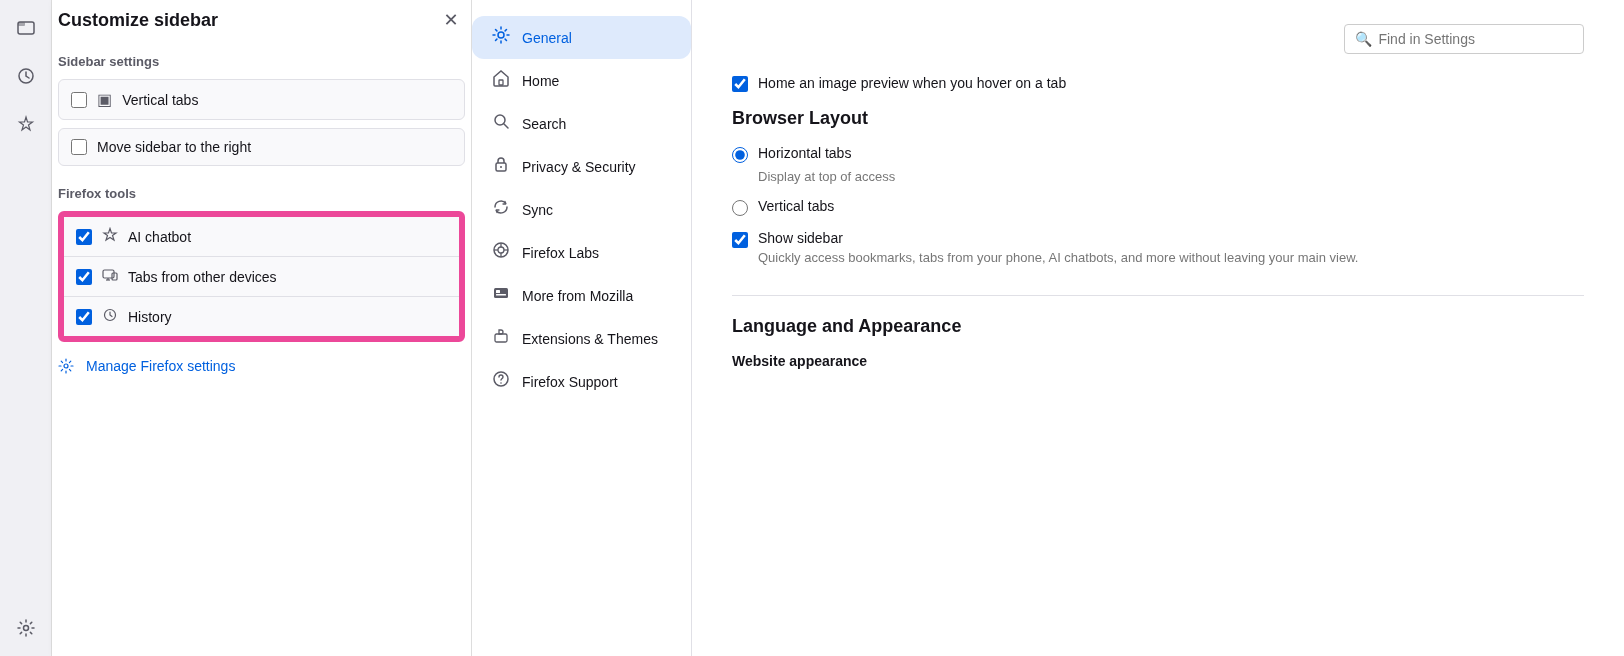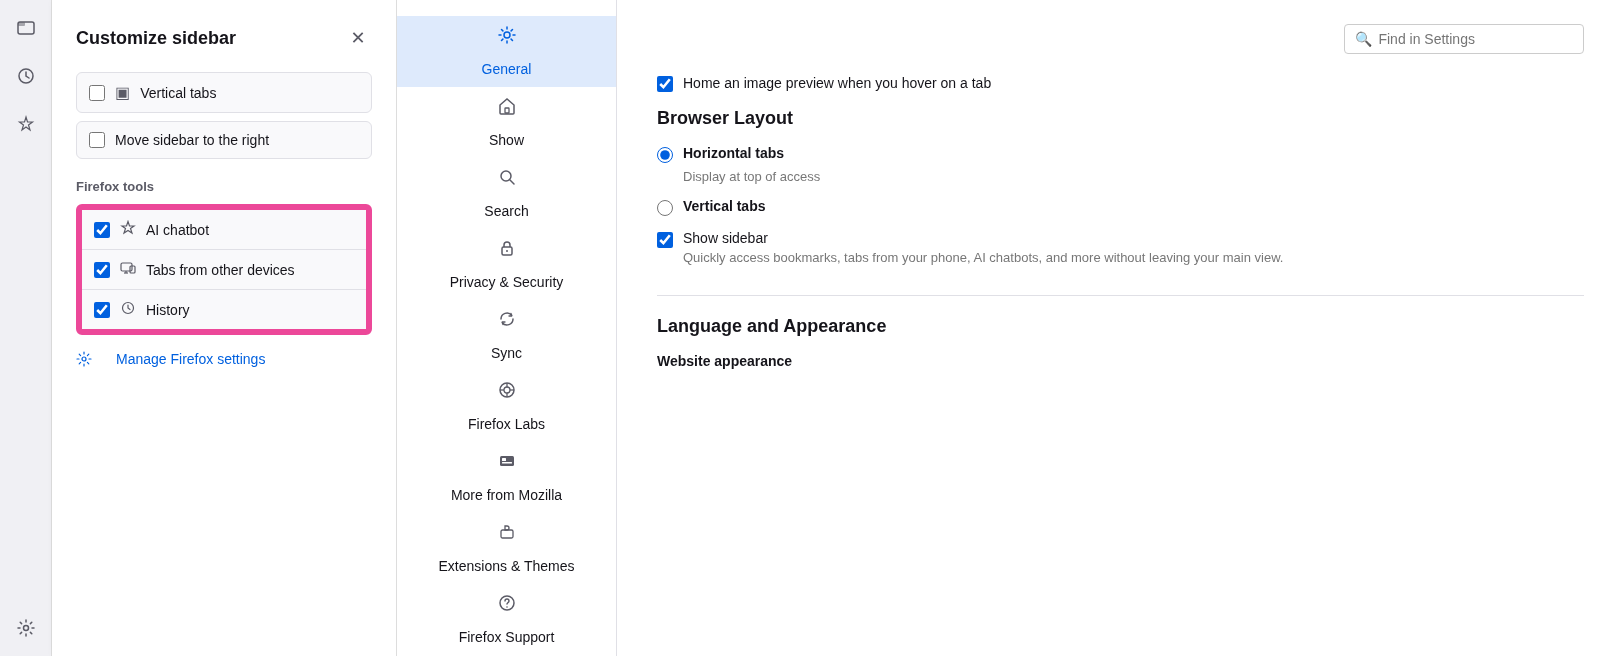--- a/index.html
+++ b/index.html
@@ -36,24 +36,24 @@
       cursor: pointer;
       color: #5b5b66;
       font-size: 18px;
     }
     .icon-sidebar-icon.bottom {
       margin-top: auto;
     }
 
     
     .customize-panel {
-      width: 345px;
+      width: 420px;
       background: #fff;
       border-right: 1px solid #ddd;
-      padding: 24px;
+      padding: 6px;
       flex-shrink: 0;
       overflow-y: auto;
       box-shadow: 2px 0 8px rgba(0,0,0,0.06);
     }
     .panel-header {
       display: flex;
       justify-content: space-between;
       align-items: center;
       margin-bottom: 20px;
     }
@@ -137,21 +137,21 @@
     }
     .tools-row .row-icon {
       font-size: 15px;
       color: #5b5b66;
     }
     .tools-row .row-label { font-size: 14px; }
 
     .manage-link {
       display: flex;
       align-items: center;
-      gap: 24px;
+      gap: 12px;
       color: #0060df;
       font-size: 14px;
       cursor: pointer;
       text-decoration: none;
       margin-top: 4px;
     }
 
     
     .settings-main {
       flex: 1;
@@ -169,22 +169,21 @@
       overflow-y: auto;
     }
     .nav-item {
       display: flex;
       align-items: center;
       gap: 12px;
       padding: 10px 20px;
       cursor: pointer;
       font-size: 14px;
       color: #15141a;
-      border-radius: 0;
-      flex-direction: column;
+      border-radius: 12px;
     }
     .nav-item.active {
       color: #0060df;
       background: #deeafc;
     }
     .nav-item .nav-icon { font-size: 18px; color: inherit; flex-shrink: 0; }
 
     
     .settings-content {
       flex: 1;
@@ -254,21 +253,21 @@
       margin-bottom: 6px;
     }
     .radio-row input[type="radio"] {
       width: 16px;
       height: 16px;
       margin-top: 2px;
       accent-color: #0060df;
       flex-shrink: 0;
       cursor: pointer;
     }
-    .radio-label { font-size: 14px; font-weight: 700; }
+    .radio-label { font-size: 14px; font-weight: 400; }
     .radio-sub { font-size: 13px; color: #777; margin-left: 26px; margin-bottom: 6px; }
 
     .show-sidebar-row {
       display: flex;
       align-items: flex-start;
       gap: 10px;
       margin-top: 8px;
     }
     .show-sidebar-row input[type="checkbox"] {
       width: 16px;
@@ -319,20 +318,21 @@
   </div>
 </div>
 
 <div class="customize-panel">
   <div class="panel-header">
     <span class="panel-title">Customize sidebar</span>
     <button class="close-btn">✕</button>
   </div>
 
   <div>
+    <div class="section-label">Sidebar settings</div>
 
     <label class="checkbox-row">
       <input type="checkbox" style="">
       <span class="row-icon">▣</span>
       <span class="row-label">Vertical tabs</span>
     </label>
 
     <label class="checkbox-row">
       <input type="checkbox" style="">
       <span class="row-label">Move sidebar to the right</span>
@@ -404,21 +404,21 @@
       <span>General</span>
     </div>
 
     <div class="nav-item">
       <span class="nav-icon">
         <svg width="18" height="18" viewBox="0 0 18 18" fill="none">
           <path d="M2 8L9 2l7 6v8a1 1 0 01-1 1H3a1 1 0 01-1-1z" stroke="#5b5b66" stroke-width="1.5" fill="none"></path>
           <rect x="7" y="11" width="4" height="5" rx="0.5" stroke="#5b5b66" stroke-width="1.3" fill="none"></rect>
         </svg>
       </span>
-      <span>Show</span>
+      <span>Home</span>
     </div>
 
     <div class="nav-item">
       <span class="nav-icon">
         <svg width="18" height="18" viewBox="0 0 18 18" fill="none">
           <circle cx="8" cy="8" r="5" stroke="#5b5b66" stroke-width="1.5" fill="none"></circle>
           <line x1="12" y1="12" x2="16" y2="16" stroke="#5b5b66" stroke-width="1.5" stroke-linecap="round"></line>
         </svg>
       </span>
       <span>Search</span>

